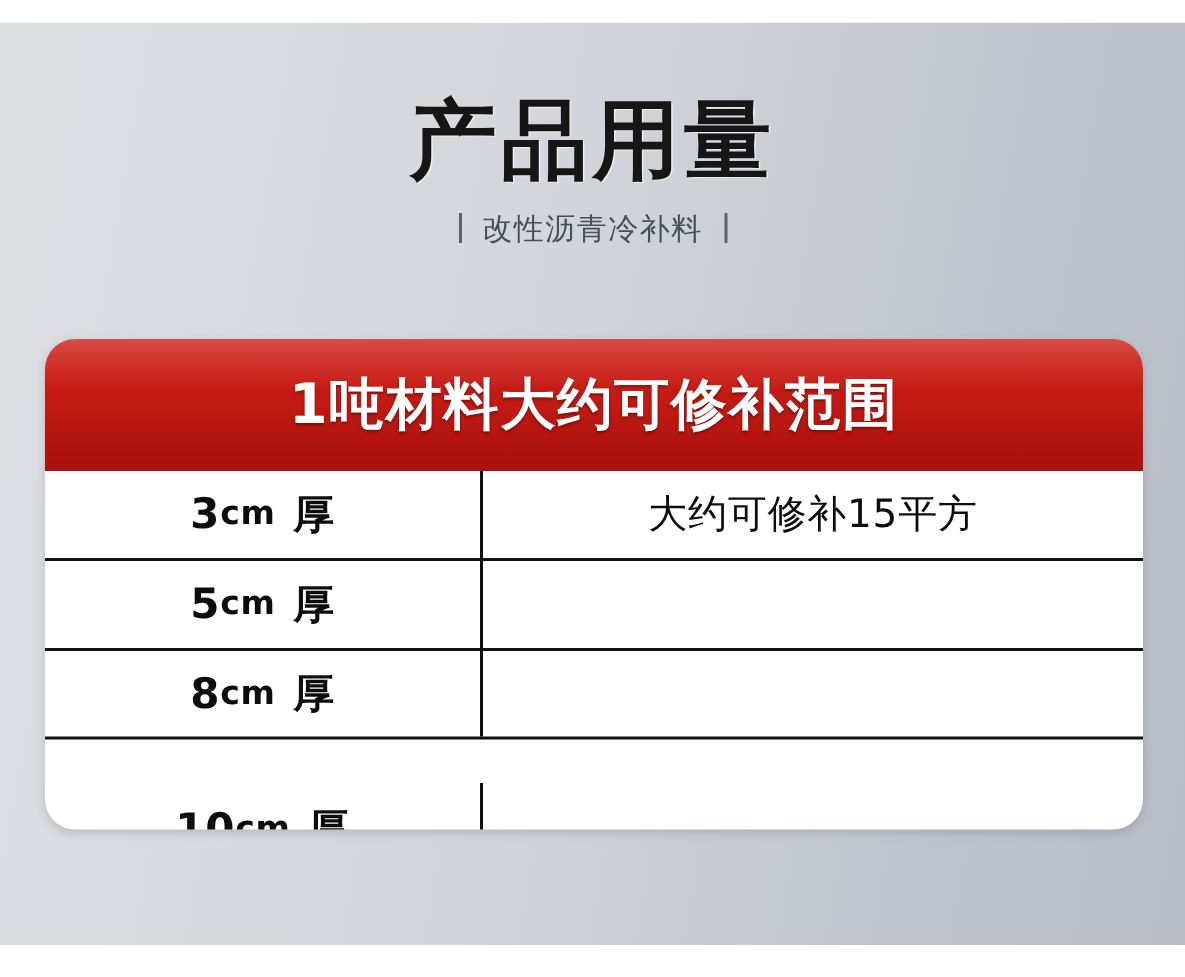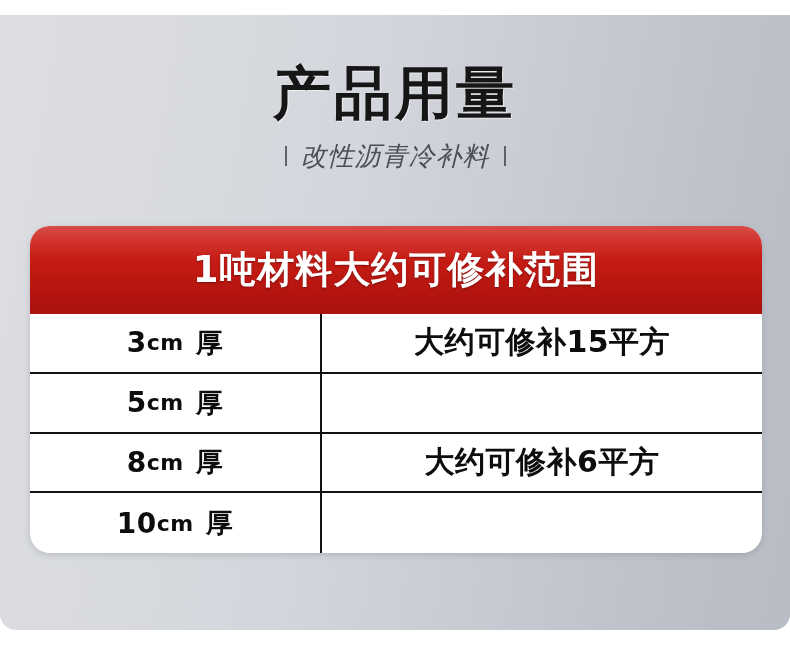--- a/index.html
+++ b/index.html
@@ -13,21 +13,20 @@
     font-family: "Liberation Sans", "DejaVu Sans", sans-serif;
     background: #ffffff;
   }
 
   #page {
     position: relative;
     width: 790px;
     height: 630px;
     background: #ffffff;
     overflow: hidden;
-    border-radius: 16px;
   }
 
   
   .bg-panel {
     position: absolute;
     left: 0;
     top: 15px;
     width: 790px;
     height: 626px;
     background:
@@ -79,25 +78,24 @@
     align-items: center;
     justify-content: center;
     gap: 14px;
   }
   .sub-bar {
     width: 2px;
     height: 20px;
     background: #5d6168;
   }
   .page-subtitle {
-    font-size: 26px;
+    font-size: 20px;
     color: #4b4f56;
     letter-spacing: 1px;
     font-family: "DejaVu Sans", "Liberation Sans", sans-serif;
-    font-style: italic;
   }
 
   
   .card {
     position: absolute;
     left: 30px;
     top: 226px;
     width: 732px;
     height: 327px;
     border-radius: 20px;
@@ -144,20 +142,21 @@
     height: 239px;
   }
   .table-row {
     display: flex;
     height: 59.75px;
     border-bottom: 2px solid #111111;
     box-sizing: border-box;
   }
   .table-row:last-child {
     border-bottom: none;
+    margin-top: 29px;
   }
   .cell {
     display: flex;
     align-items: center;
     justify-content: center;
     box-sizing: border-box;
     font-family: "DejaVu Sans", "Liberation Sans", sans-serif;
     color: #0d0d0d;
   }
   .cell-thickness {
@@ -169,22 +168,22 @@
   }
   .cell-thickness .num {
     font-size: 28px;
   }
   .cell-thickness .unit {
     font-size: 22px;
     margin-right: 12px;
   }
   .cell-area {
     flex: 1;
-    font-size: 30px;
-    font-weight: bold;
+    font-size: 26px;
+    font-weight: normal;
     letter-spacing: 0.5px;
   }
 </style>
 </head>
 <body>
 
 <div id="page">
 
   <div class="bg-panel"></div>
   <div class="bg-top-strip"></div>
@@ -223,21 +222,20 @@
             <span>厚</span>
         </div>
       </div>
 
       <div class="table-row">
         <div class="cell cell-thickness">
           <span class="num">8</span>
             <span class="unit">cm</span>
             <span>厚</span>
         </div>
-        <div class="cell cell-area">大约可修补6平方</div>
       </div>
 
       <div class="table-row">
         <div class="cell cell-thickness">
           <span class="num">10</span>
             <span class="unit">cm</span>
             <span>厚</span>
         </div>
       </div>
 

